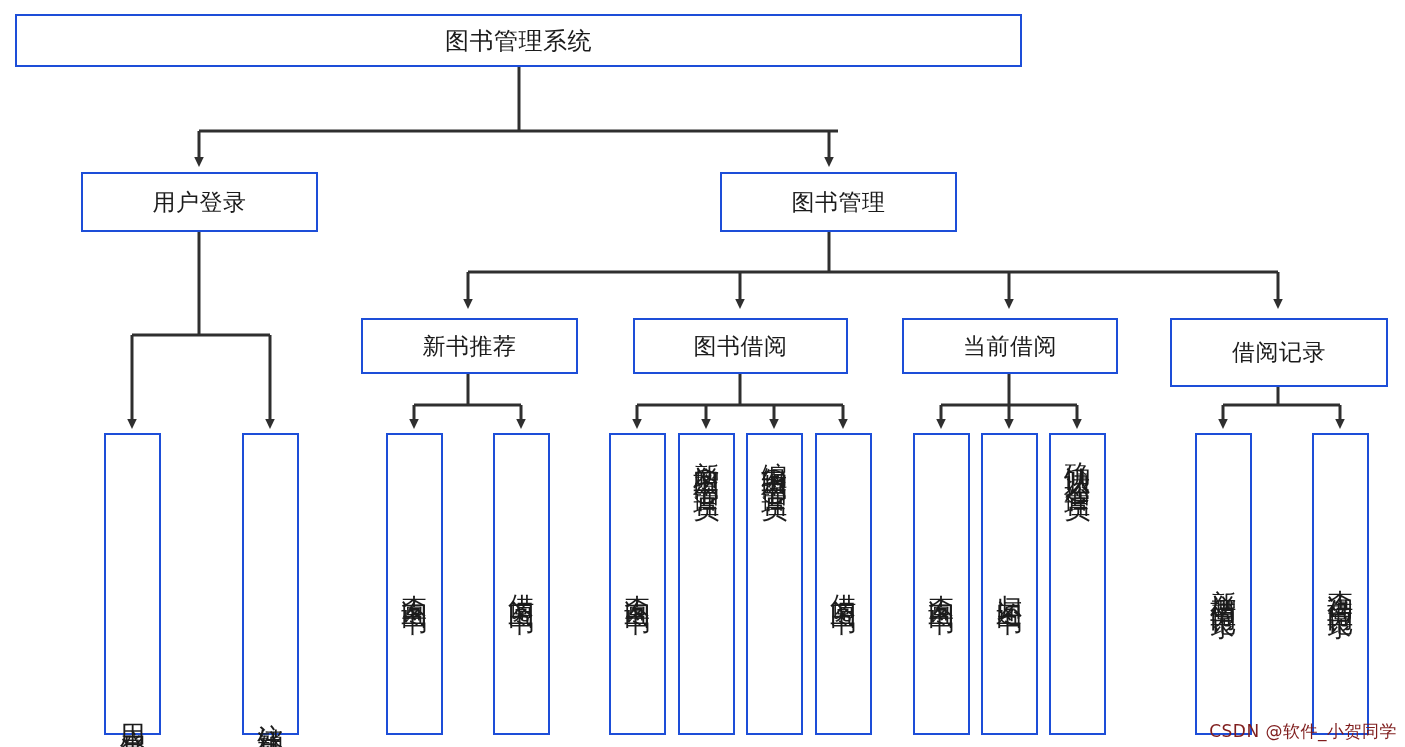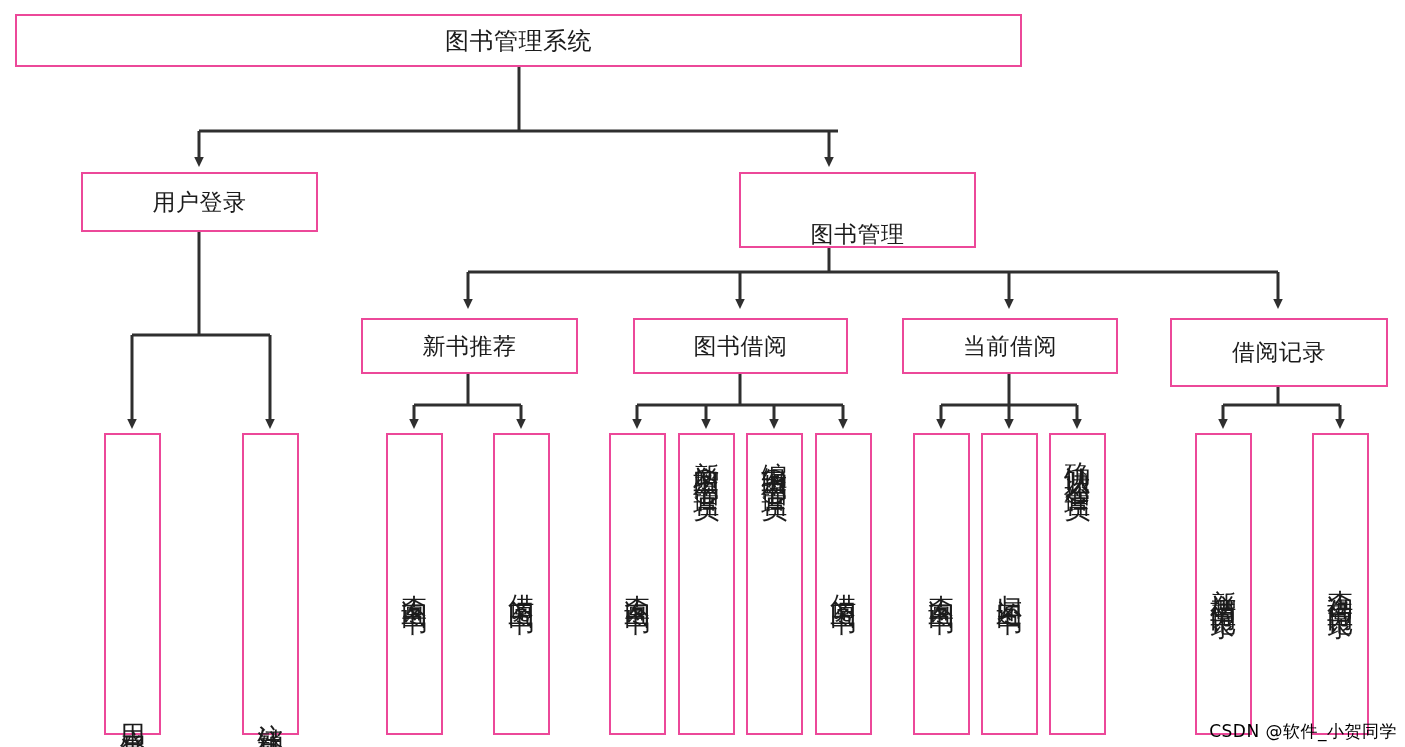--- a/index.html
+++ b/index.html
@@ -24,21 +24,21 @@
     width: 1405px;
     height: 747px;
     pointer-events: none;
   }
 
   
   .node {
     position: absolute;
     box-sizing: border-box;
     background: #ffffff;
-    border: 2px solid #ec4899;
+    border: 2px solid #1d4ed8;
     display: flex;
     justify-content: center;
     z-index: 3;
   }
   .node .lbl {
     color: #1b1b1b;
     letter-spacing: 0.5px;
     white-space: nowrap;
   }
 
@@ -69,21 +69,21 @@
   .node.vert.align-center { align-items: center; }
   .node.vert.align-top { align-items: flex-start; }
   .node.vert.align-top .lbl { padding-top: 6px; }
 
   
   #watermark {
     position: absolute;
     right: 8px;
     bottom: 4px;
     font-size: 17px;
-    color: #000000;
+    color: #7f1d1d;
     letter-spacing: 0.5px;
     z-index: 6;
     white-space: nowrap;
   }
 </style>
 </head>
 <body>
 
 <div id="canvas">
 
@@ -139,21 +139,21 @@
     </g>
   </svg>
 
   <div class="node horiz root" style="left:15px; top:14px; width:1007px; height:53px;">
     <span class="lbl">图书管理系统</span>
   </div>
 
   <div class="node horiz" style="left:81px; top:172px; width:237px; height:60px;">
     <span class="lbl">用户登录</span>
   </div>
-  <div class="node horiz" style="left:739px; top:172px; width:237px; height:76px;align-items:flex-end;">
+  <div class="node horiz" style="left:720px; top:172px; width:237px; height:60px;">
     <span class="lbl">图书管理</span>
   </div>
 
   <div class="node horiz" style="left:361px; top:318px; width:217px; height:56px;">
     <span class="lbl">新书推荐</span>
   </div>
   <div class="node horiz" style="left:633px; top:318px; width:215px; height:56px;">
     <span class="lbl">图书借阅</span>
   </div>
   <div class="node horiz" style="left:902px; top:318px; width:216px; height:56px;align-items:center;">

